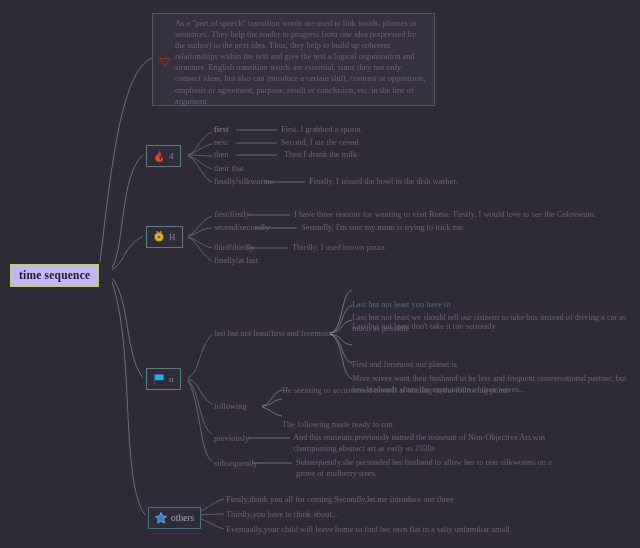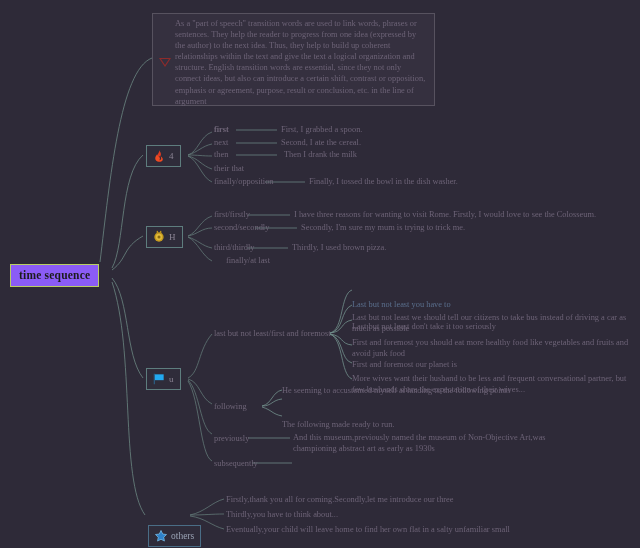--- a/index.html
+++ b/index.html
@@ -24,21 +24,21 @@
     left: 0; top: 0;
     width: 640px; height: 548px;
     pointer-events: none;
   }
   .node {
     position: absolute;
     box-sizing: border-box;
   }
   
   .root {
-    background: #8b5cf6;
+    background: #c4b5fd;
     border: 1px solid #b9cf62;
     color: #1b1b1b;
     font-weight: bold;
     font-size: 11.5px;
     font-family: "Liberation Serif", serif;
     padding: 4px 8px 5px 8px;
     letter-spacing: 0.2px;
     white-space: nowrap;
     z-index: 5;
   }
@@ -229,69 +229,69 @@
   <div class="node branchbox" style="left:146px; top:368px;">
     <span>
       <svg class="ic" viewBox="0 0 24 24" aria-hidden="true">
         <rect x="3" y="3" width="2" height="18" fill="#2d5f86"></rect>
         <path d="M5 4h15v10H5z" fill="#22a9f0"></path>
       </svg>
     </span>
     <span class="blabel">u</span>
   </div>
 
-  <div class="node branchbox others" style="left:148px; top:525px;">
+  <div class="node branchbox others" style="left:148px; top:507px;">
     <span>
       <svg class="ic" viewBox="0 0 24 24" aria-hidden="true">
         <path d="M12 2.5l2.9 6.1 6.6.9-4.8 4.6 1.2 6.6L12 17.6 6.1 20.7l1.2-6.6L2.5 9.5l6.6-.9z" fill="#2f82c9" stroke="#7fc4ee" stroke-width="1.2"></path>
       </svg>
     </span>
     <span class="blabel">others</span>
   </div>
 
   <div class="leaf key" style="left:214px; top:125px;font-weight:bold;">first</div>
   <div class="leaf" style="left:281px; top:125px;">First, I grabbed a spoon.</div>
 
   <div class="leaf key" style="left:214px; top:138px;">next</div>
   <div class="leaf" style="left:281px; top:138px;">Second, I ate the cereal.</div>
 
   <div class="leaf key" style="left:214px; top:150px;">then</div>
   <div class="leaf" style="left:284px; top:150px;">Then I drank the milk</div>
 
   <div class="leaf key" style="left:214px; top:164px;">their that</div>
 
-  <div class="leaf key" style="left:214px; top:177px;">finally/opposition</div>
+  <div class="leaf key" style="left:214px; top:177px;">finally/silkworms</div>
   <div class="leaf" style="left:309px; top:177px;">Finally, I tossed the bowl in the dish washer.</div>
 
   <div class="leaf key" style="left:214px; top:210px;">first/firstly</div>
   <div class="leaf" style="left:294px; top:210px;">I have three reasons for wanting to visit Rome. Firstly, I would love to see the Colosseum.</div>
 
   <div class="leaf key" style="left:214px; top:223px;">second/secondly</div>
   <div class="leaf" style="left:301px; top:223px;">Secondly, I'm sure my mum is trying to trick me.</div>
 
   <div class="leaf key" style="left:214px; top:243px;">third/thirdly</div>
   <div class="leaf" style="left:292px; top:243px;">Thirdly, I used brown pizza.</div>
 
-  <div class="leaf key" style="left:214px; top:256px;margin-left:12px;">finally/at last</div>
+  <div class="leaf key" style="left:214px; top:256px;">finally/at last</div>
 
   <div class="leaf key" style="left:214px; top:329px;">last but not least/first and foremost</div>
 
   <div class="leaf" style="left:352px; top:286px;margin-top:36px;">Last but not least don't take it too seriously</div>
   <div class="leaf blue" style="left:352px; top:300px;">Last but not least you have to</div>
   <div class="leaf wrap" style="left:352px; top:313px; width:278px;">Last but not least we should tell our citizens to take bus instead of driving a car as much as possible</div>
-  <div class="leaf wrap" style="left:352px; top:338px; width:278px;">First and foremost you should eat more healthy food like vegetables and fruits and avoid junk food</div>
   <div class="leaf" style="left:352px; top:360px;">First and foremost our planet is</div>
   <div class="leaf wrap" style="left:352px; top:374px; width:278px;">More wives want their husband to be less and frequent conversational partner, but few husbands share the expectation of their wives...</div>
 
   <div class="leaf key" style="left:214px; top:402px;">following</div>
   <div class="leaf" style="left:282px; top:386px;">He seeming to accustomed myself at landing to the following points</div>
   <div class="leaf" style="left:282px; top:396px;margin-top:24px;">The following made ready to run.</div>
 
   <div class="leaf key" style="left:214px; top:434px;">previously</div>
   <div class="leaf wrap" style="left:293px; top:433px; width:277px;">And this museum,previously named the museum of Non-Objective Art,was championing abstract art as early as 1930s</div>
 
   <div class="leaf key" style="left:214px; top:459px;">subsequently</div>
+  <div class="leaf wrap" style="left:296px; top:458px; width:272px;">Subsequently,she persuaded her husband to allow her to rear silkworms on a grove of mulberry trees.</div>
 
   <div class="leaf" style="left:226px; top:495px;">Firstly,thank you all for coming.Secondly,let me introduce our three</div>
   <div class="leaf" style="left:226px; top:510px;">Thirdly,you have to think about...</div>
   <div class="leaf" style="left:226px; top:525px;">Eventually,your child will leave home to find her own flat in a salty unfamiliar small</div>
 
 </div>
 
 </body></html>

